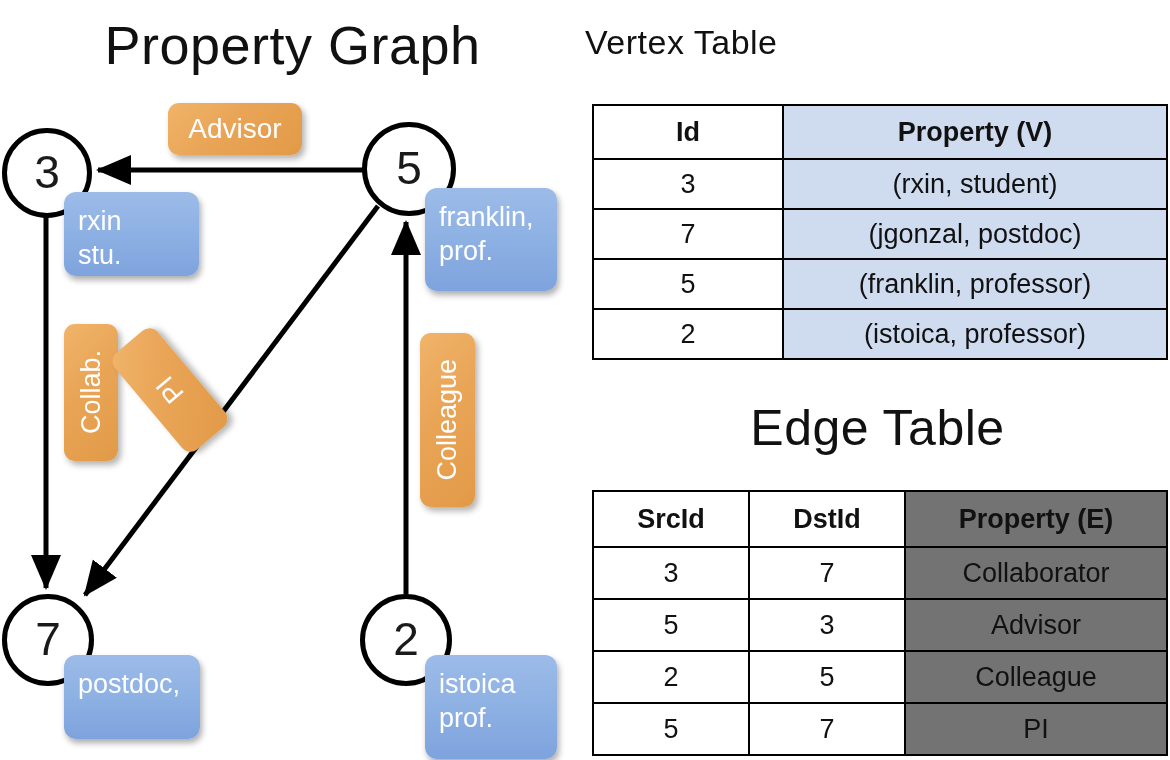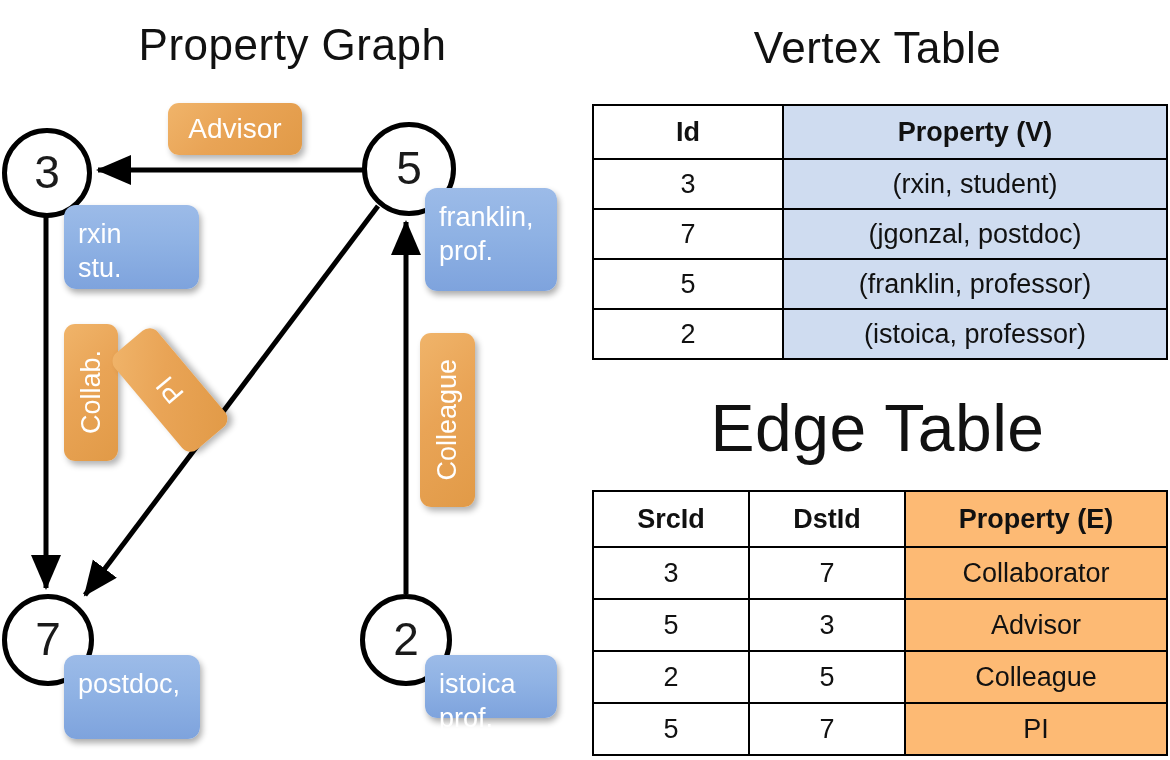--- a/index.html
+++ b/index.html
@@ -4,23 +4,23 @@
 <style>
   html,body{margin:0;padding:0;background:#ffffff;}
   body{width:1170px;height:760px;position:relative;overflow:hidden;
        font-family:"Liberation Sans","DejaVu Sans",sans-serif;}
 
   .stage{position:absolute;left:0;top:0;width:1170px;height:760px;}
 
   
   .title{position:absolute;color:#111;font-weight:300;letter-spacing:.5px;
          white-space:nowrap;font-family:"Liberation Sans","DejaVu Sans",sans-serif;}
-  #title-graph{left:0;top:14px;width:585px;text-align:center;font-size:44px;line-height:62px;}
-  #title-vertex{left:585px;top:18px;width:585px;text-align:center;font-size:44px;line-height:60px;}
-  #title-edge{left:585px;top:398px;width:585px;text-align:center;font-size:66px;line-height:60px;}
+  #title-graph{left:0;top:14px;width:585px;text-align:center;font-size:54px;line-height:62px;}
+  #title-vertex{left:585px;top:12px;width:585px;font-size:34px;line-height:60px;}
+  #title-edge{left:585px;top:398px;width:585px;text-align:center;font-size:50px;line-height:60px;}
 
   
   #graph-svg{position:absolute;left:0;top:0;width:585px;height:760px;}
 
   
   .node{position:absolute;border:5px solid #000;border-radius:50%;
         background:#fff;box-sizing:border-box;display:flex;
         align-items:center;justify-content:center;}
   .node span{font-size:46px;color:#1a1a1a;font-weight:300;line-height:1;
              transform:translateY(-1px);}
@@ -28,24 +28,24 @@
   #node-5{left:362px;top:122px;width:94px;height:94px;}
   #node-7{left:2px;top:594px;width:92px;height:92px;}
   #node-2{left:360px;top:594px;width:92px;height:92px;}
 
   
   .vprop{position:absolute;border-radius:12px;box-sizing:border-box;
          background:linear-gradient(180deg,#9cbbe8 0%,#8fb2e4 45%,#7ea3dd 100%);
          box-shadow:2px 4px 6px rgba(0,0,0,.33);
          color:#ffffff;font-size:27px;line-height:34px;
          padding:12px 0 0 14px;font-weight:300;}
-  #vprop-rxin{left:64px;top:205px;width:135px;height:84px;}
+  #vprop-rxin{left:64px;top:192px;width:135px;height:84px;}
   #vprop-franklin{left:425px;top:188px;width:132px;height:103px;}
   #vprop-jgonzal{left:64px;top:655px;width:136px;height:84px;}
-  #vprop-istoica{left:425px;top:655px;width:132px;height:63px;}
+  #vprop-istoica{left:425px;top:655px;width:132px;height:104px;}
 
   
   .eprop{position:absolute;border-radius:11px;box-sizing:border-box;
          background:linear-gradient(135deg,#f0b46a 0%,#e9a456 45%,#e19a47 100%);
          box-shadow:3px 4px 6px rgba(0,0,0,.30);
          color:#ffffff;font-weight:300;
          display:flex;align-items:center;justify-content:center;}
   #eprop-advisor{left:168px;top:103px;width:134px;height:52px;font-size:28px;}
   #eprop-collab{left:64px;top:324px;width:54px;height:137px;font-size:27px;}
   #eprop-collab span{writing-mode:vertical-rl;transform:rotate(180deg);white-space:nowrap;}
@@ -61,21 +61,21 @@
   .tbl td{border:2px solid #000;text-align:center;color:#111;font-weight:300;}
   .tbl .hdr{font-weight:bold;}
   #vertex-table{left:592px;top:104px;width:576px;}
   #vertex-table td{height:46px;font-size:27px;}
   #vertex-table td.c-id{width:186px;background:#fff;}
   #vertex-table td.c-prop{background:#cfdcf0;text-align:center;}
   #vertex-table tr.head td{height:50px;}
   #edge-table{left:592px;top:490px;width:576px;border-radius:24px;}
   #edge-table td{height:48px;font-size:27px;}
   #edge-table td.c-src,#edge-table td.c-dst{width:152px;background:#fff;}
-  #edge-table td.c-prop{background:#fdba74;margin-top:20px;}
+  #edge-table td.c-prop{background:#737373;margin-top:20px;}
   #edge-table tr.head td{height:52px;}
 </style>
 </head>
 <body>
 
 <div class="stage">
 
   <div class="title" id="title-graph">Property Graph</div>
   <div class="title" id="title-vertex">Vertex Table</div>
   <div class="title" id="title-edge">Edge Table</div>

